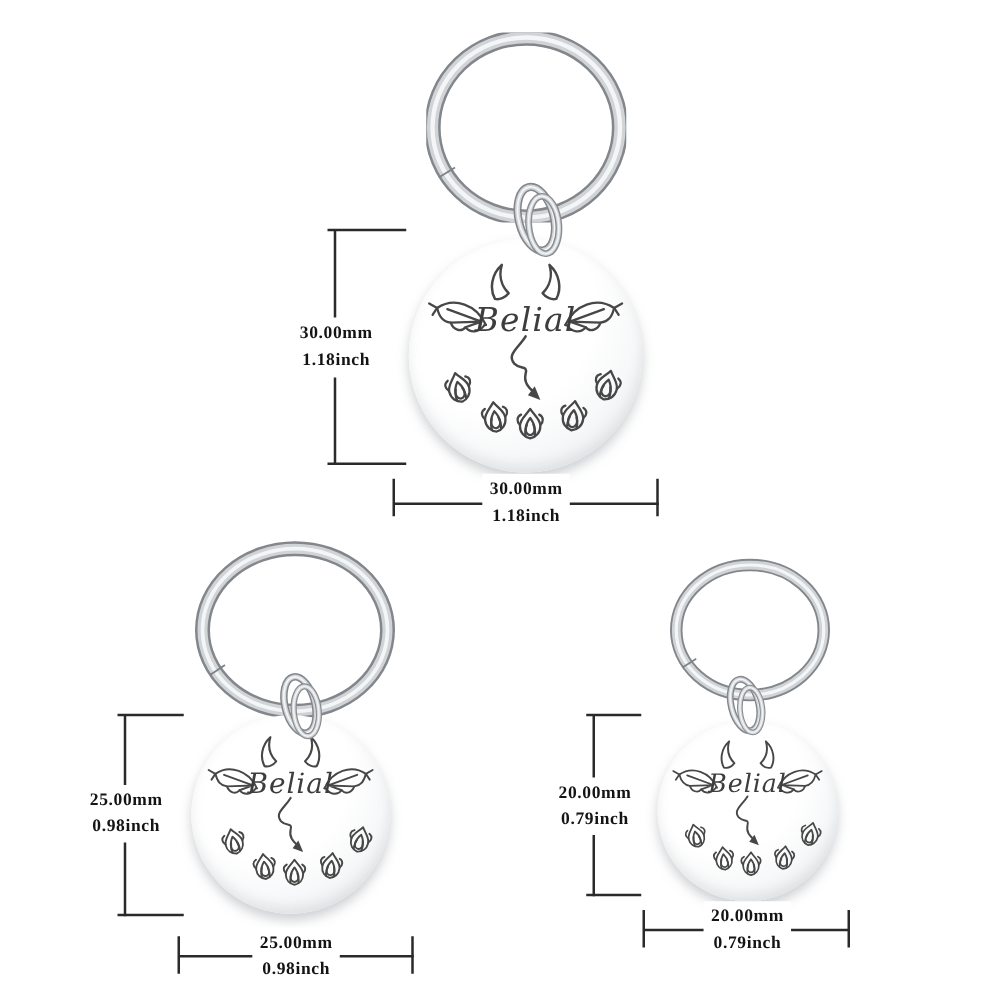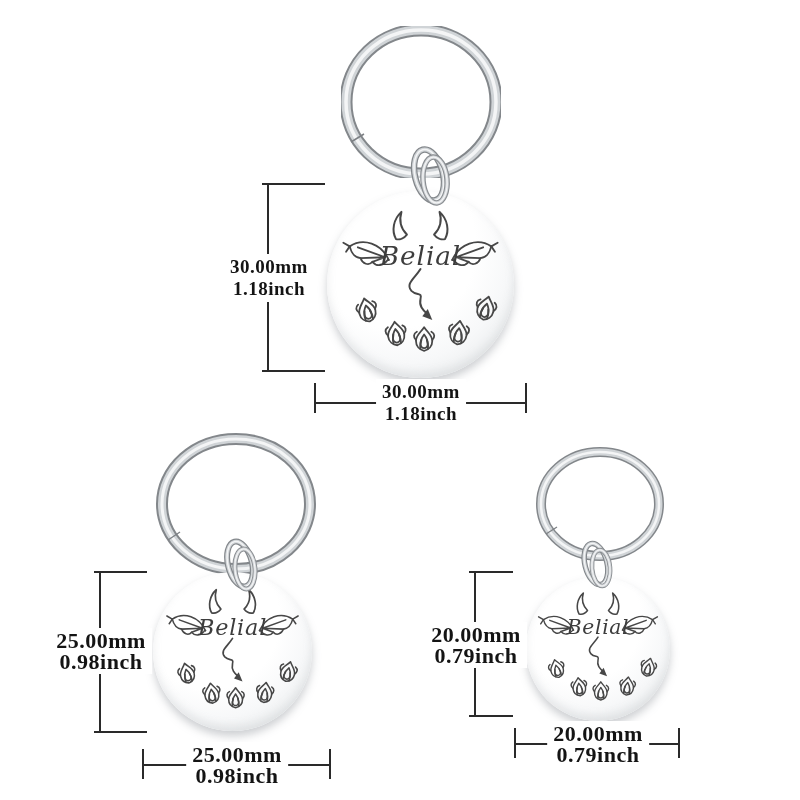--- a/index.html
+++ b/index.html
@@ -18,22 +18,22 @@
   
   .dim-line-v{position:absolute;width:2px;background:#2a2a2a;}
   .dim-line-h{position:absolute;height:2px;background:#2a2a2a;}
   .dim-cap-h{position:absolute;height:2px;background:#2a2a2a;}
   .dim-cap-v{position:absolute;width:2px;background:#2a2a2a;}
   .dim-label{
     position:absolute;transform:translate(-50%,-50%);
     background:#ffffff;padding:2px 6px;text-align:center;
     font-weight:700;color:#141414;white-space:nowrap;letter-spacing:0.5px;
   }
-  .dim-label.big{font-size:19px;line-height:22px;}
-  .dim-label.small{font-size:22px;line-height:21px;}
+  .dim-label.big{font-size:14px;line-height:22px;}
+  .dim-label.small{font-size:14px;line-height:21px;}
   .dim-label span{display:block;}
 </style>
 </head>
 <body>
 
 <div class="stage">
 
   <svg width="0" height="0" style="position:absolute">
     <defs>
       <g id="flame-shape" fill="none" stroke="#474747" stroke-width="2" stroke-linecap="round" stroke-linejoin="round">

